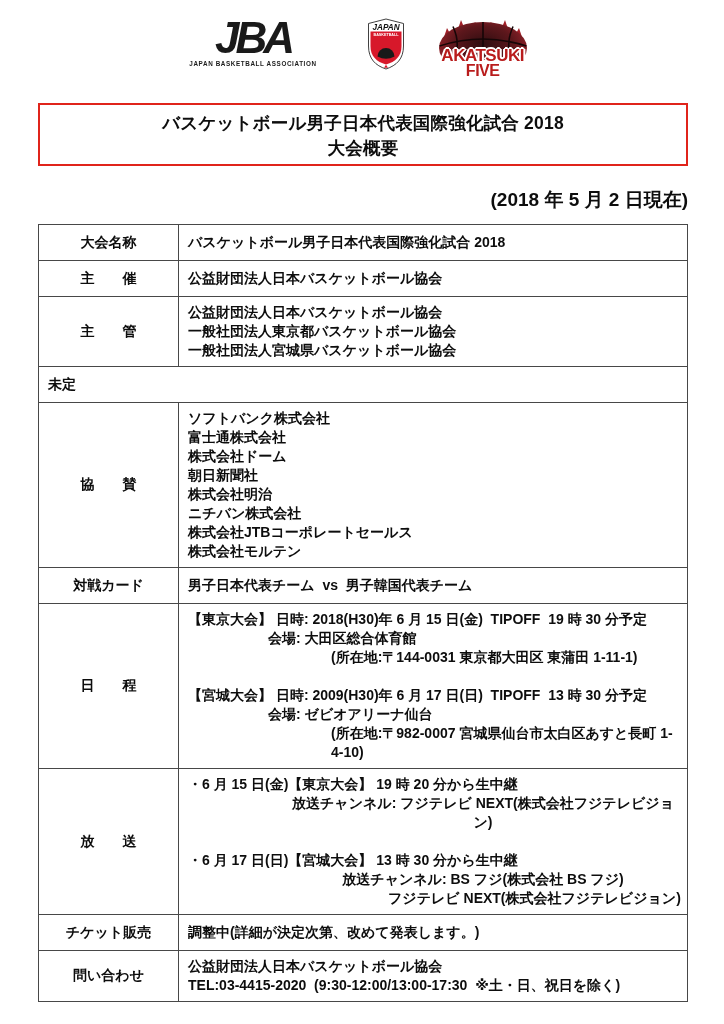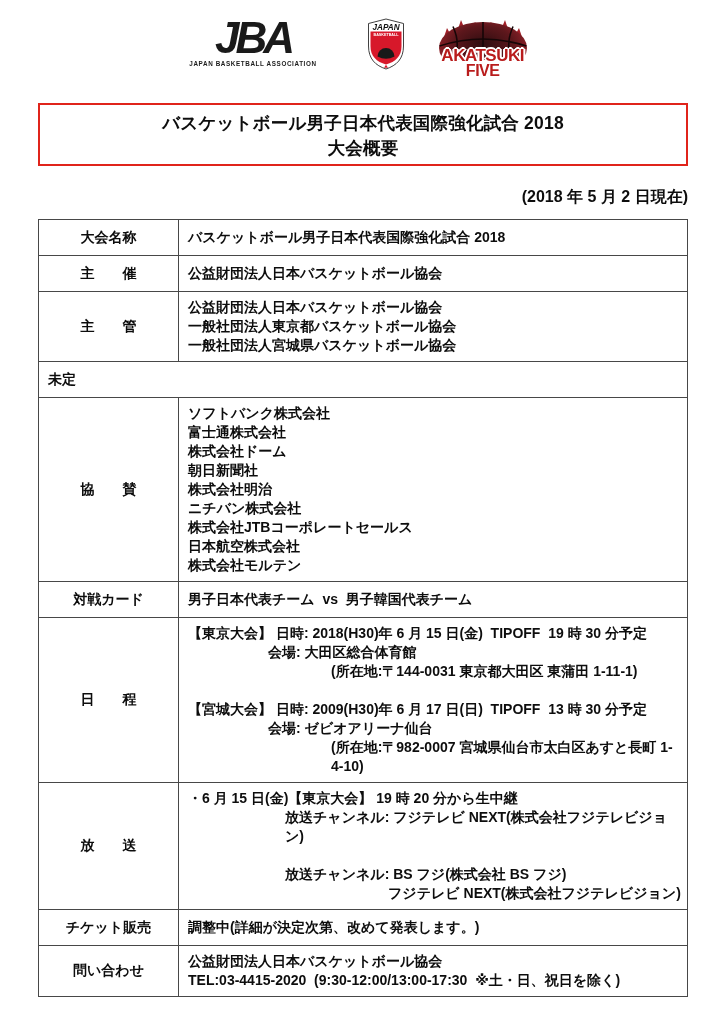--- a/index.html
+++ b/index.html
@@ -30,21 +30,21 @@
   .ak-line2{font-size:16px;margin-top:-1px;}
 
   
   .title-box{
     box-sizing:border-box;margin:15px 36px 0 38px;width:650px;height:63px;
     border:2px solid #e0241b;text-align:center;padding-top:6px;
   }
   .title-line{font-size:17.5px;line-height:25px;letter-spacing:0.2px;}
 
   
-  .date-note{margin:21px 36px 0 0;text-align:right;font-size:16px;}
+  .date-note{margin:21px 36px 0 0;text-align:right;font-size:19px;}
 
   
   .info-table{
     box-sizing:border-box;margin:11px 36px 0 38px;width:650px;
     border:1px solid #484848;
   }
   .trow{display:flex;min-height:35px;}
   .trow:not(:last-child){border-bottom:1px solid #484848;}
   .tlabel{
     box-sizing:border-box;width:140px;border-right:1px solid #484848;
@@ -52,21 +52,21 @@
     font-size:14px;text-align:center;flex-shrink:0;background:#fff;
   }
   .tcontent{
     flex:1;display:flex;flex-direction:column;justify-content:center;
     padding:6px 6px 6px 9px;font-size:14px;line-height:19px;
   }
   .cell-line{white-space:pre-wrap;min-height:19px;}
   .line-gap{height:19px;}
   .ind-a{padding-left:80px;}   
   .ind-b{padding-left:143px;}  
-  .ind-c{padding-left:97px;}   
+  .ind-c{padding-left:97px;text-align:center;}   
   .ind-d{padding-left:200px;}  
 </style>
 </head>
 <body>
 
 <div class="page">
 
   <div class="logo-strip">
     <div class="jba-logo">
       <div class="jba-text">JBA</div>
@@ -152,21 +152,20 @@
     <div class="trow">
       <div class="tlabel">協　　賛</div>
       <div class="tcontent">
         <div class="cell-line">ソフトバンク株式会社</div>
         <div class="cell-line">富士通株式会社</div>
         <div class="cell-line">株式会社ドーム</div>
         <div class="cell-line">朝日新聞社</div>
         <div class="cell-line">株式会社明治</div>
         <div class="cell-line">ニチバン株式会社</div>
         <div class="cell-line">株式会社JTBコーポレートセールス</div>
-        <div class="cell-line">日本航空株式会社</div>
         <div class="cell-line">株式会社モルテン</div>
       </div>
     </div>
 
     <div class="trow">
       <div class="tlabel">対戦カード</div>
       <div class="tcontent">
         <div class="cell-line">男子日本代表チーム  vs  男子韓国代表チーム</div>
       </div>
     </div>
@@ -183,20 +182,21 @@
         <div class="cell-line ind-b">(所在地:〒982-0007 宮城県仙台市太白区あすと長町 1-4-10)</div>
       </div>
     </div>
 
     <div class="trow">
       <div class="tlabel">放　　送</div>
       <div class="tcontent">
         <div class="cell-line">・6 月 15 日(金)【東京大会】 19 時 20 分から生中継</div>
         <div class="cell-line ind-c">放送チャンネル: フジテレビ NEXT(株式会社フジテレビジョン)</div>
         <div class="line-gap"></div>
+        <div class="cell-line">・6 月 17 日(日)【宮城大会】 13 時 30 分から生中継</div>
         <div class="cell-line ind-c">放送チャンネル: BS フジ(株式会社 BS フジ)</div>
         <div class="cell-line ind-d">フジテレビ NEXT(株式会社フジテレビジョン)</div>
       </div>
     </div>
 
     <div class="trow">
       <div class="tlabel">チケット販売</div>
       <div class="tcontent">
         <div class="cell-line">調整中(詳細が決定次第、改めて発表します。)</div>
       </div>

